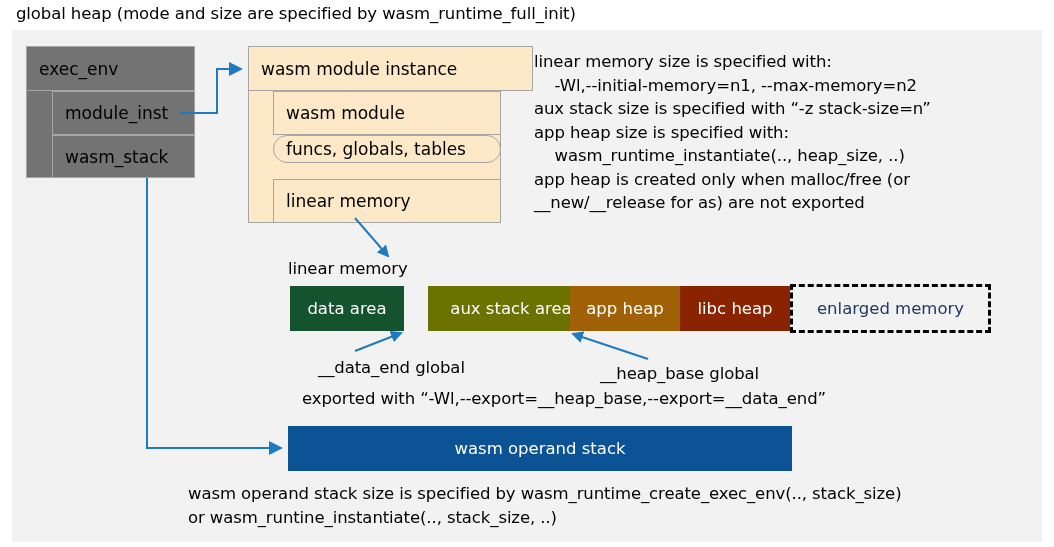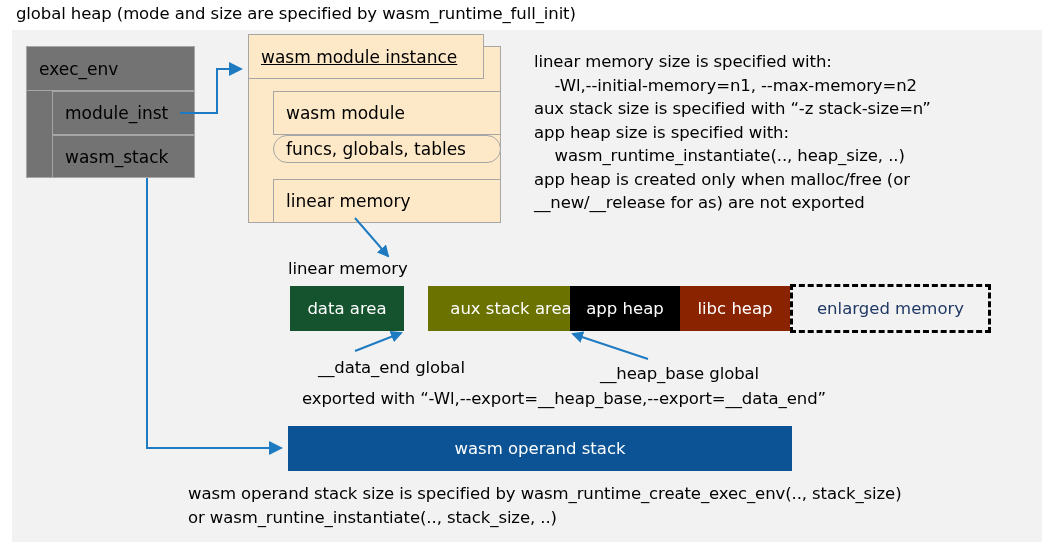--- a/index.html
+++ b/index.html
@@ -133,21 +133,21 @@
   <div class="cell pink" style="left:52px; top:91px; width:143px; height:44px;">
     <span>module_inst</span>
   </div>
 
   <div class="cell pink" style="left:52px; top:135px; width:143px; height:43px;">
     <span>wasm_stack</span>
   </div>
 
   <div class="box peach" style="left:248px; top:46px; width:253px; height:177px;"></div>
 
-  <div class="cell peach" style="left:248px; top:34px; width:236px; height:45px;text-decoration:underline;">
+  <div class="cell peach" style="left:248px; top:46px; width:285px; height:45px;">
     <span>wasm module instance</span>
   </div>
 
   <div class="cell peach" style="left:273px; top:91px; width:228px; height:44px;">
     <span>wasm module</span>
   </div>
 
   <div class="cell peach" style="left:273px; top:135px; width:228px; height:28px;border-radius:19px;">
     <span>funcs, globals, tables</span>
   </div>
@@ -167,21 +167,21 @@
   <div class="lbl" style="left:288px; top:259px;">linear memory</div>
 
   <div class="seg" style="left:290px; top:286px; width:114px; height:45px; background:#14532d;">
     <span>data area</span>
   </div>
 
   <div class="seg" style="left:404px; top:286px; width:166px; height:45px; background:#6b7200;margin-left:24px;">
     <span>aux stack area</span>
   </div>
 
-  <div class="seg" style="left:570px; top:286px; width:110px; height:45px; background:#000000;">
+  <div class="seg" style="left:570px; top:286px; width:110px; height:45px; background:#a16207;">
     <span>app heap</span>
   </div>
 
   <div class="seg" style="left:680px; top:286px; width:110px; height:45px; background:#8a2400;">
     <span>libc heap</span>
   </div>
 
   <div class="seg-dashed" style="left:790px; top:284px; width:201px; height:49px;">
     <span>enlarged memory</span>
   </div>

